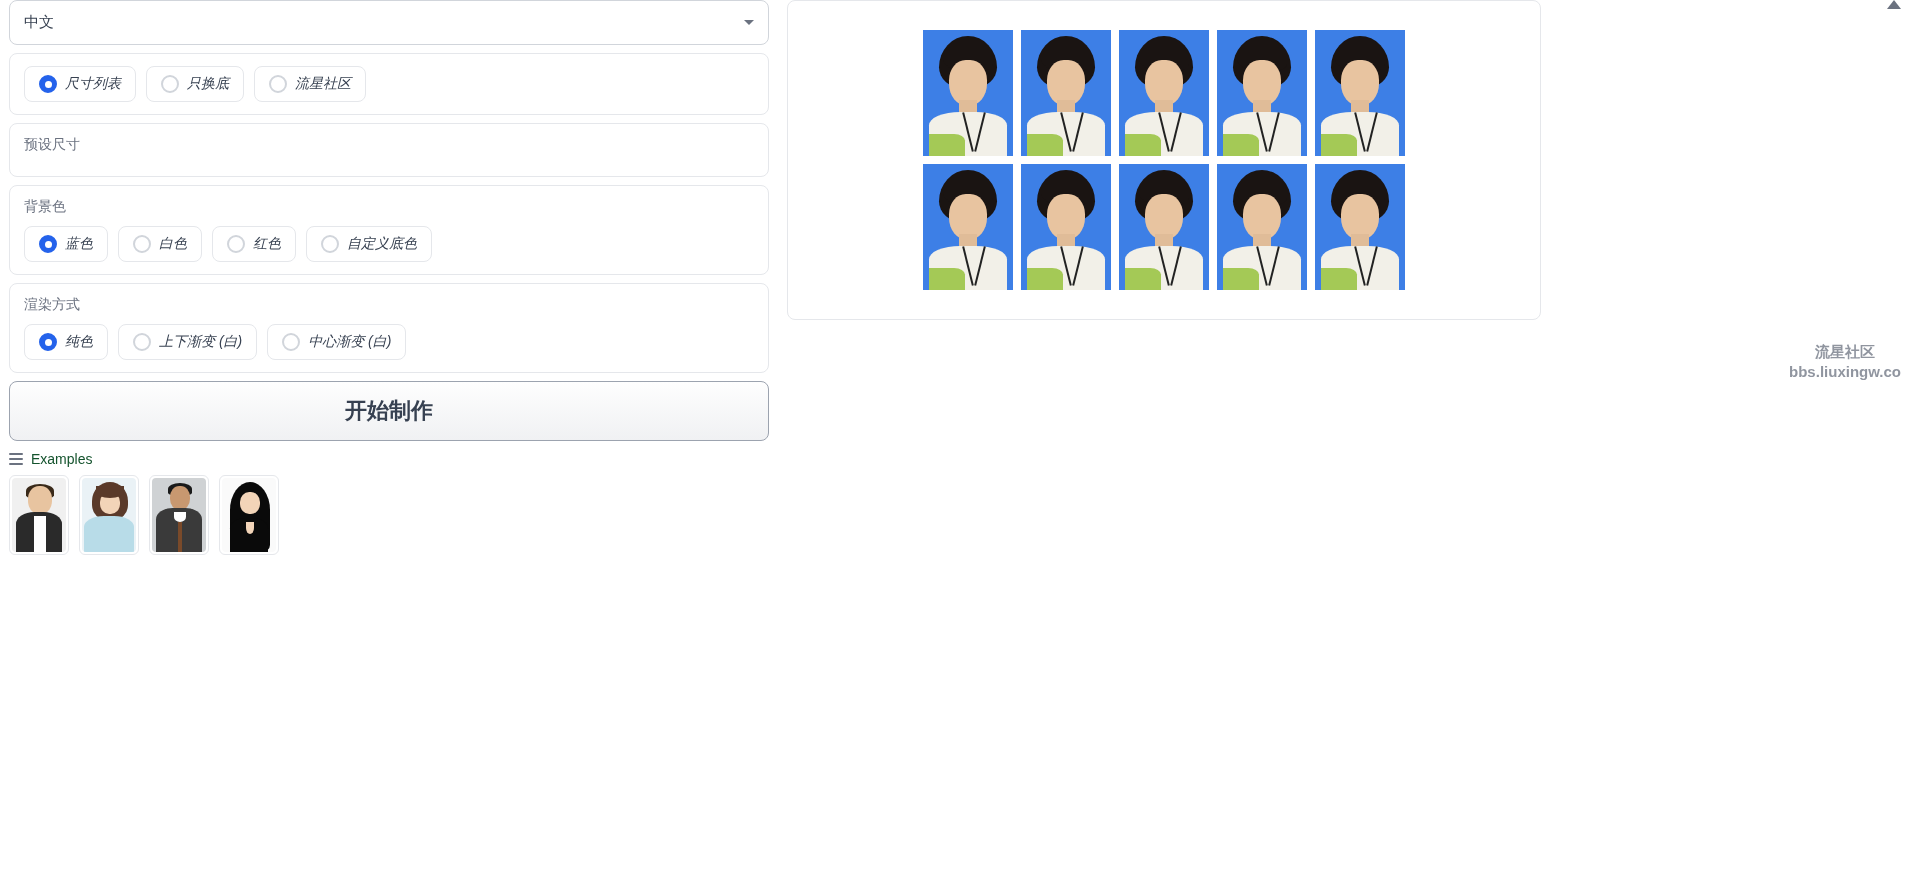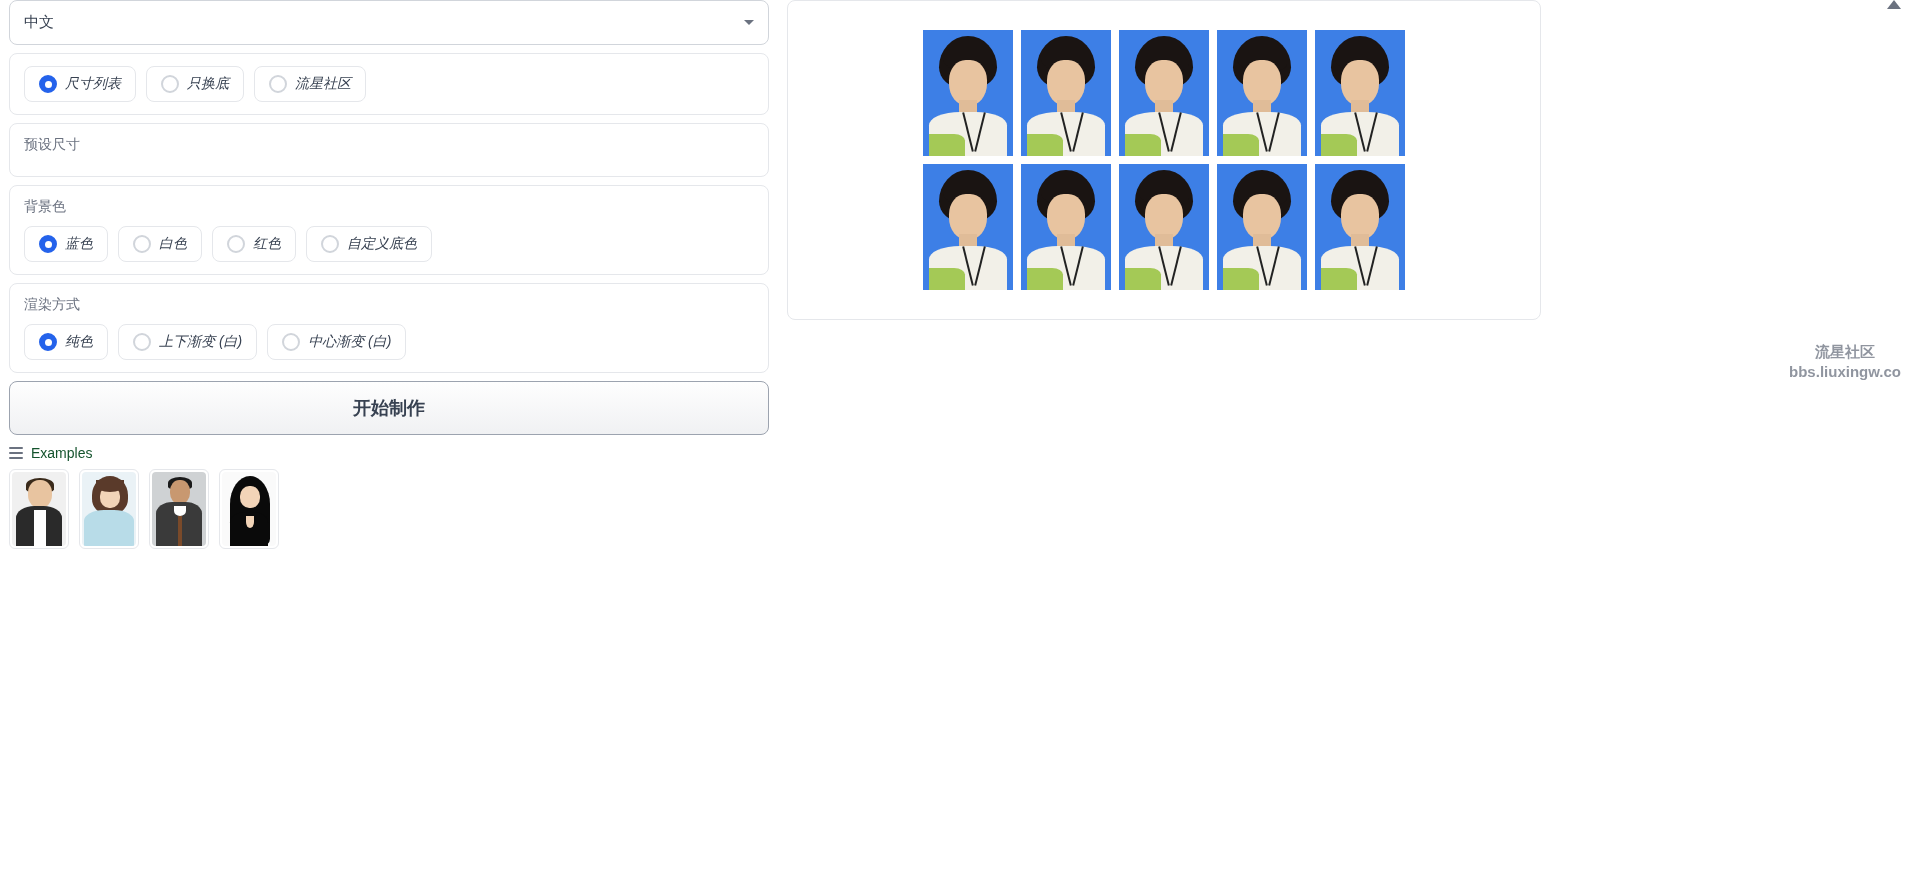--- a/index.html
+++ b/index.html
@@ -199,21 +199,21 @@
     border-radius: 50%;
     background: #fff;
   }
   .submit-btn {
     border: 1.5px solid #9ca3af;
     border-radius: 8px;
     padding: 14px;
     background: linear-gradient(#fefefe, #f0f1f3);
     text-align: center;
     font-weight: 600;
-    font-size: 18px;
+    font-size: 22px;
     color: #374151;
     cursor: pointer;
   }
   .examples-section {
     margin-top: 2px;
   }
   .examples-header {
     display: flex;
     align-items: center;
     gap: 8px;

